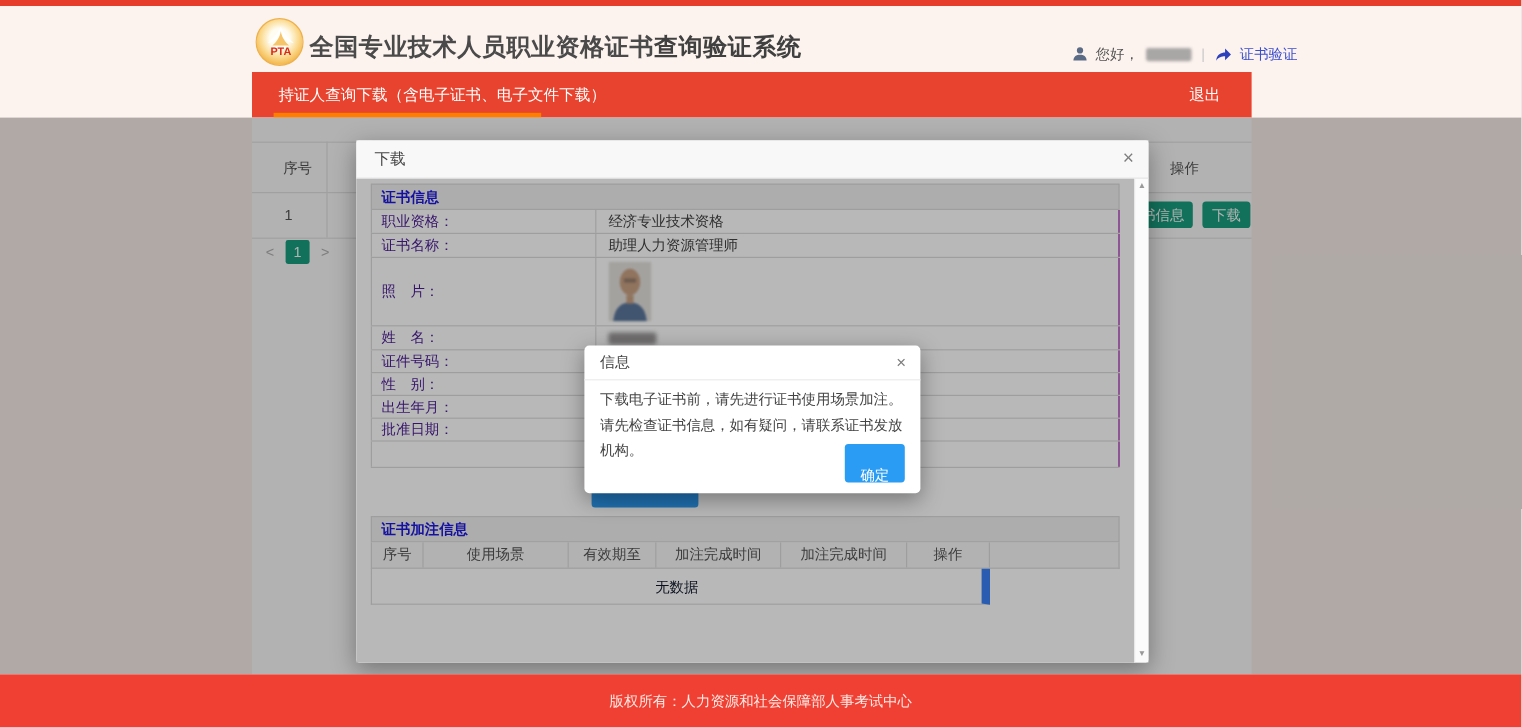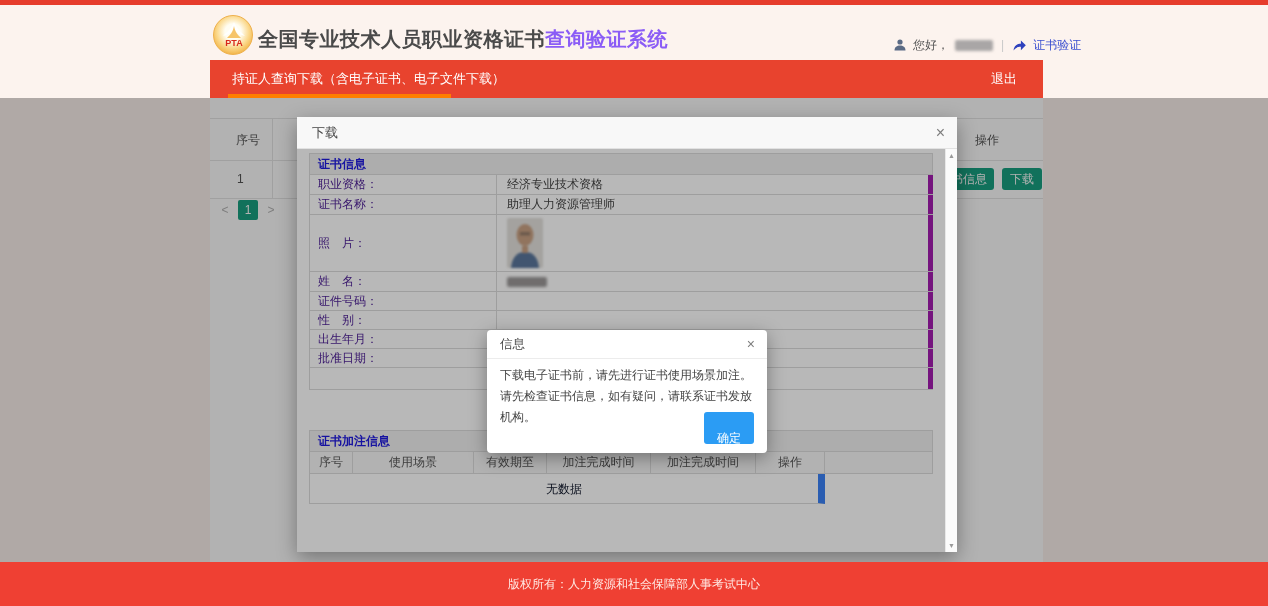--- a/index.html
+++ b/index.html
@@ -10,21 +10,21 @@
   
   .topbar { position:absolute; left:0; top:0; width:1268px; height:5px; background:#e63c2c; }
 
   
   .logo { position:absolute; left:213px; top:15px; width:40px; height:40px; border-radius:50%;
           background:radial-gradient(circle at 50% 42%, #fffdf2 28%, #fbd98d 55%, #f2b344 78%, #eda43c 100%);
           border:1px solid #eeb04b; }
   .logo svg { position:absolute; left:0; top:0; }
   .title { position:absolute; left:258px; top:26px; font-size:20px; font-weight:bold; letter-spacing:0.5px; }
   .title .main { color:#4a4a4a; }
-  .title .accent { color:#8b5cf6; }
+  .title .accent { color:#404040; }
 
   .userbar { position:absolute; left:893px; top:16px; height:20px; display:flex; align-items:center; gap:6px;
              font-size:12px; color:#555;margin-top:19px; }
   .name-blur { width:38px; height:11px; background:#a9a6a6; border-radius:2px; filter:blur(1.5px); }
   .userbar .divider { color:#c9c9c9; margin:0 2px; }
   .verify-link { color:#3a4fd0; text-decoration:none; cursor:pointer; }
 
   
   .navbar { position:absolute; left:210px; top:60px; width:833px; height:38px; background:#e8432e; }
   .nav-tab { position:absolute; left:22px; top:0; height:38px; line-height:38px; color:#fff; font-size:13px; cursor:pointer; }
@@ -55,38 +55,38 @@
   .close-x { position:absolute; right:12px; top:0; line-height:32px; font-size:16px; color:#7d7d7d; cursor:pointer; }
   .dl-scrollbar { position:absolute; right:0; top:32px; bottom:0; width:12px; background:#fbfbfb; border-left:1px solid #e8e8e8; }
   .scr { position:absolute; left:0; width:11px; text-align:center; font-size:7px; color:#9a9a9a; cursor:pointer; }
   .dl-body { position:absolute; left:0; top:32px; right:12px; bottom:0; padding:4px 12px; background:#fff; }
 
   .sec-head { height:22px; line-height:21px; background:#f0f0f0; border:1px solid #dcdcdc; padding-left:8px;
               font-size:12px; font-weight:bold; color:#1f1adf; }
   .frow { display:flex; border-bottom:1px solid #dcdcdc; }
   .frow .lab { width:188px; border-left:1px solid #dcdcdc; border-right:1px solid #dcdcdc; padding:3px 8px;
                font-size:12px; color:#4c1d95; display:flex; align-items:center; }
-  .frow .val { flex:1; border-right:5px solid #a21caf; padding:3px 8px 3px 10px; font-size:12px; color:#444;
+  .frow .val { flex:1; border-right:1px solid #a21caf; padding:3px 8px 3px 10px; font-size:12px; color:#444;
                display:flex; align-items:center; }
   .photo { width:36px; height:50px; margin:2px 0; border-radius:2px; overflow:hidden; filter:blur(0.8px); }
   .val-blur { width:40px; height:10px; background:#9b9898; border-radius:2px; filter:blur(1.6px); }
 
   .annotate-btn { width:89px; height:31px; margin:2px 0 0 184px; background:#2b9cf4; border-radius:3px; cursor:pointer; }
 
   .ann-sec { margin-top:7px; }
   .ann-header-row { display:flex; height:22px; border-left:1px solid #dcdcdc; border-right:1px solid #dcdcdc;
                     border-bottom:1px solid #dcdcdc; background:#f7f7f7; }
   .ann-h { font-size:12px; color:#555; line-height:21px; text-align:center; border-right:1px solid #dcdcdc; }
   .ann-h.last { border-right:none; flex:1; }
   .no-data-row { width:516px; height:30px; line-height:30px; text-align:center; font-size:12px; color:#0f172a;
                  border-left:1px solid #dcdcdc; border-right:7px solid #3b82f6; border-bottom:1px solid #dcdcdc; }
 
   
   .info-modal { position:absolute; left:487px; top:288px; width:280px; height:123px; background:#fff;
-                border-radius:4px; box-shadow:0 5px 18px rgba(0,0,0,0.35);margin-top:42px; }
+                border-radius:4px; box-shadow:0 5px 18px rgba(0,0,0,0.35); }
   .info-head { position:absolute; left:0; top:0; right:0; height:29px; border-bottom:1px solid #ececec; }
   .info-head .t { position:absolute; left:13px; top:0; line-height:29px; font-size:12.5px; color:#444; }
   .info-head .close-x { line-height:29px; font-size:14px; }
   .info-body { position:absolute; left:13px; top:35px; right:13px; font-size:12px; color:#444; line-height:21px; }
   .ok-btn { position:absolute; right:13px; bottom:9px; padding:16px 13px; height:21px; line-height:21px;
             background:#2b9cf4; color:#fff; font-size:12px; border:none; border-radius:3px; cursor:pointer; }
 
   
   .footer { position:absolute; left:0; top:562px; width:1268px; height:44px; background:#ef4033; }
   .footer .txt { width:100%; text-align:center; line-height:44px; color:#ffe9e4; font-size:12px; }

